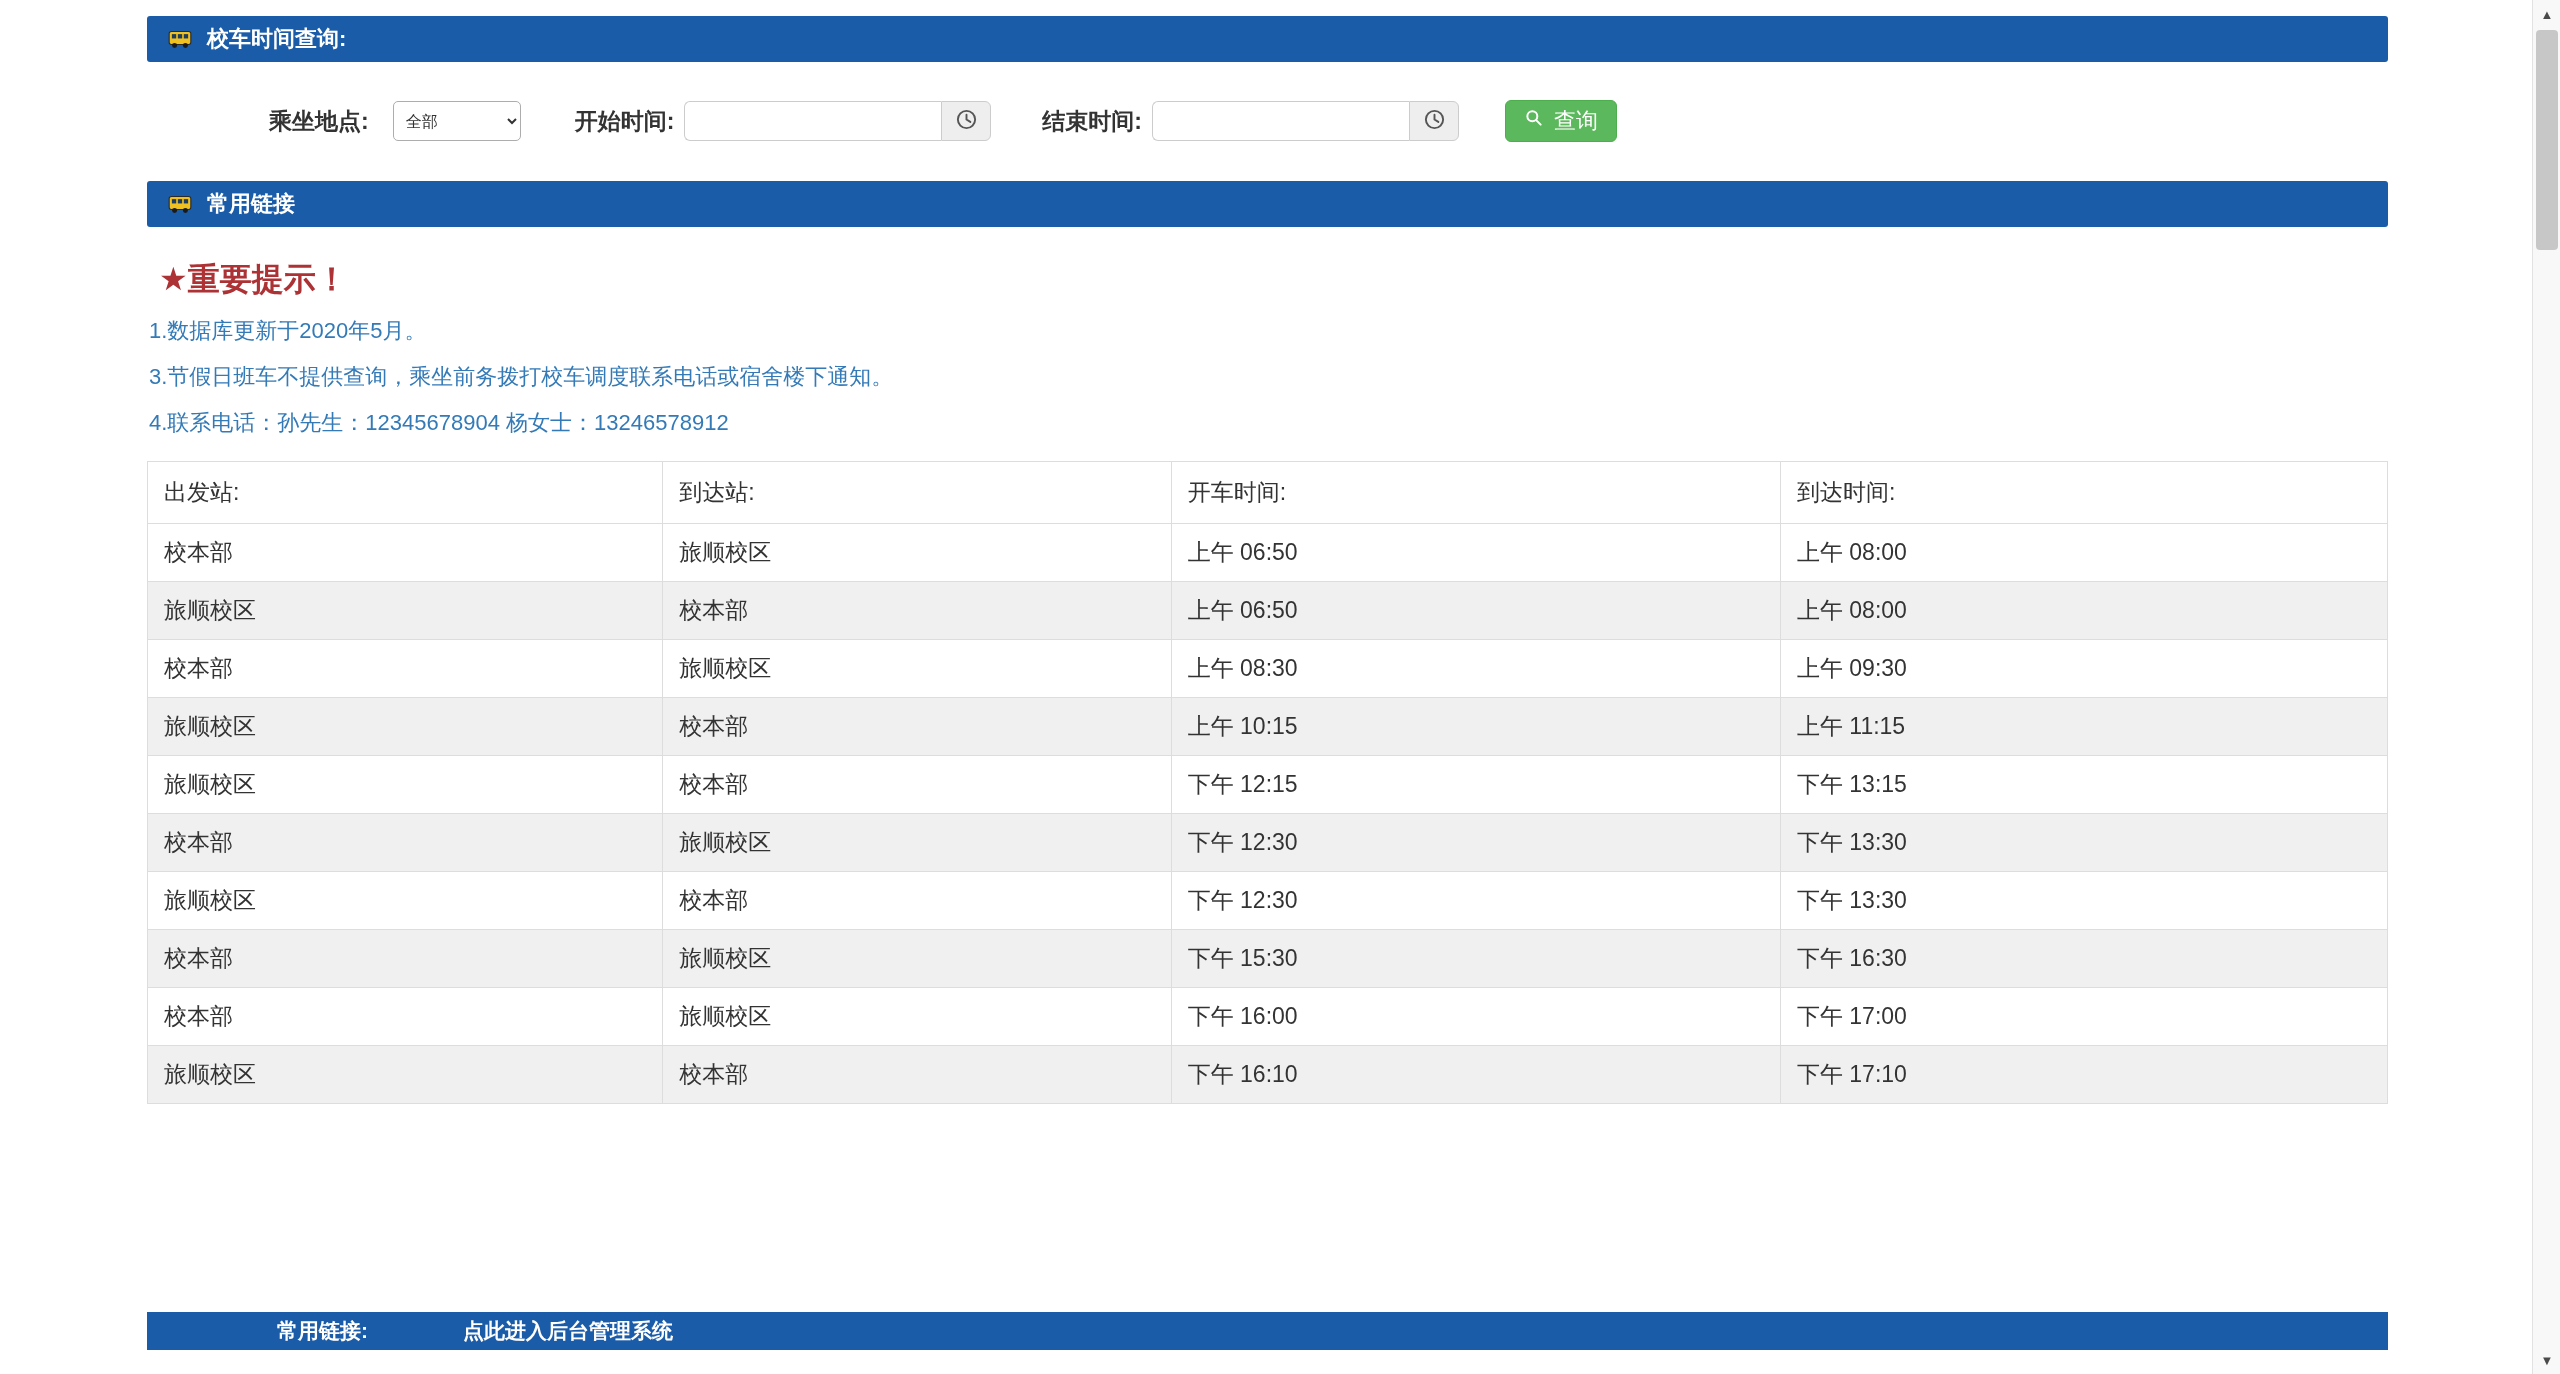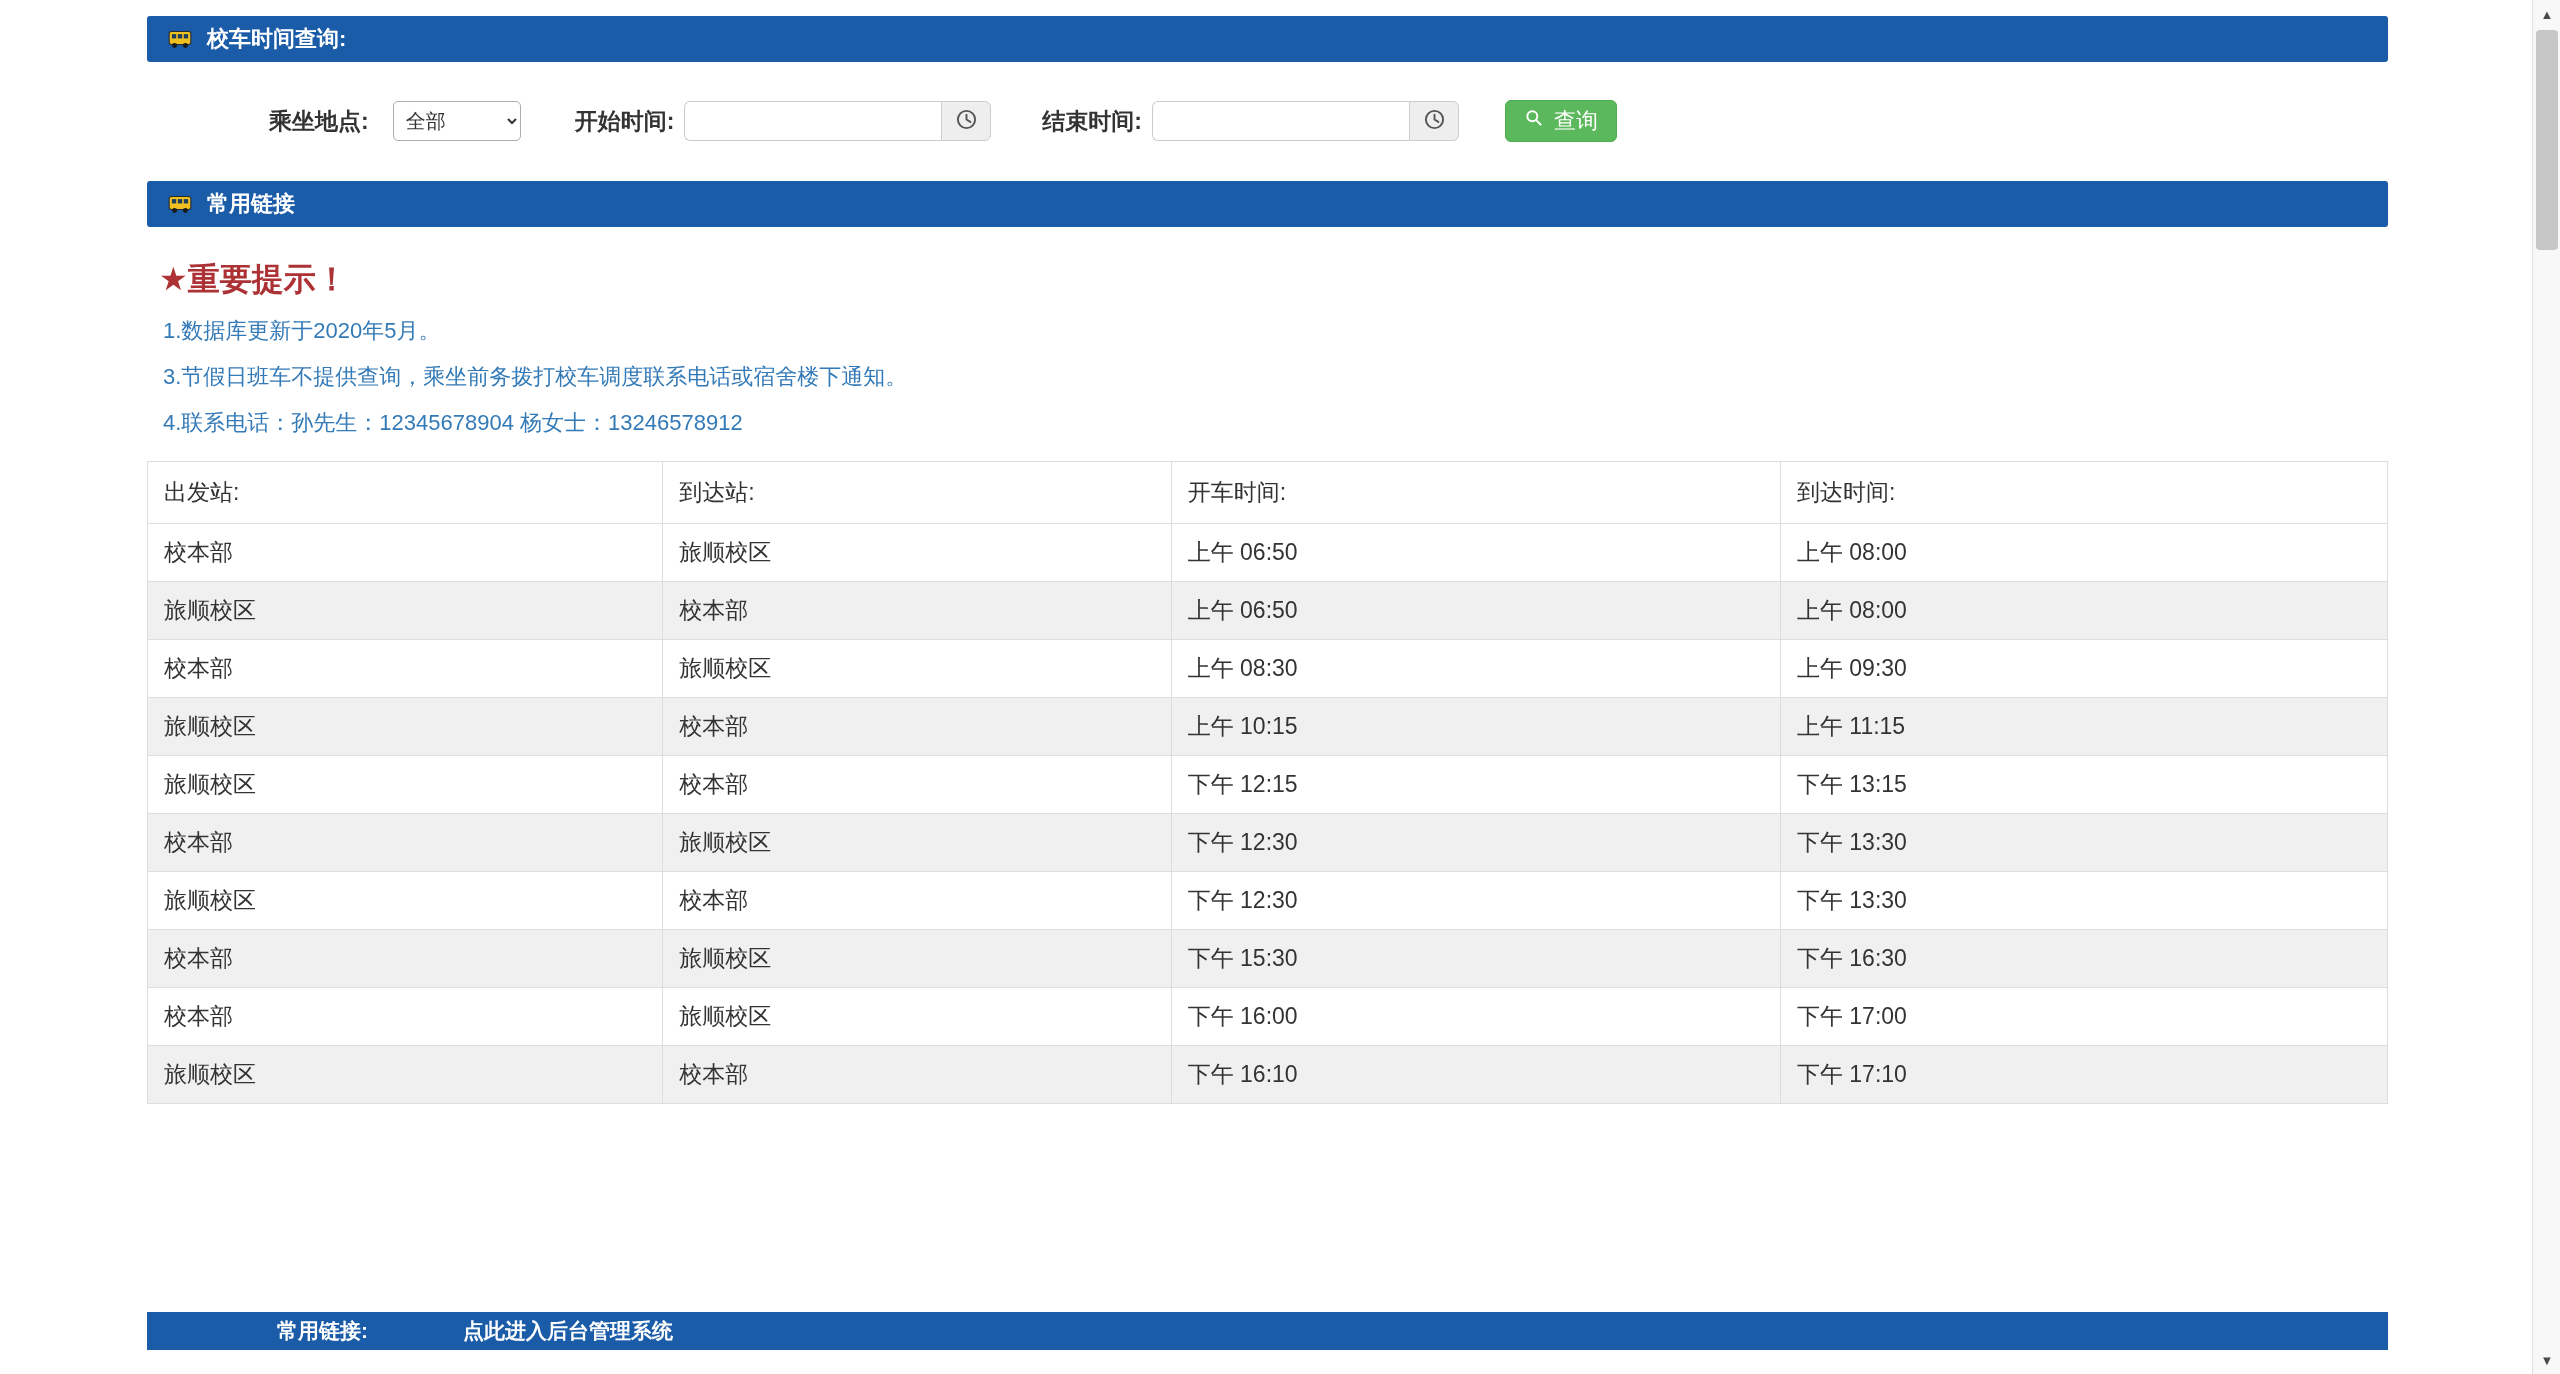--- a/index.html
+++ b/index.html
@@ -40,21 +40,21 @@
   .form-label {
     font-size: 23px;
     font-weight: bold;
     color: #333;
     white-space: nowrap;
   }
   select.location-select {
     margin-left: 24px;
     width: 128px;
     height: 40px;
-    font-size: 20px;
+    font-size: 16px;
     padding: 0 8px;
     border: 1px solid #adadad;
     border-radius: 5px;
     background: #fff;
     color: #333;
   }
   .lbl-start { margin-left: 54px; margin-right: 10px; }
   .lbl-end   { margin-left: 51px; margin-right: 10px; }
   .input-group {
     display: flex;
@@ -100,21 +100,21 @@
   }
   .results-bar { margin-top: 39px; }
   
   .notice-title {
     margin: 30px 0 18px 12px;
     font-size: 32px;
     line-height: 44px;
     font-weight: bold;
     color: #ac3235;
   }
-  .notes { margin-left: 16px; }
+  .notes { margin-left: 2px; }
   .notes p {
     font-size: 22px;
     line-height: 24px;
     margin: 0 0 22px 0;
     color: #337ab7;
   }
   
   table.schedule {
     margin-top: 26px;
     width: 100%;

